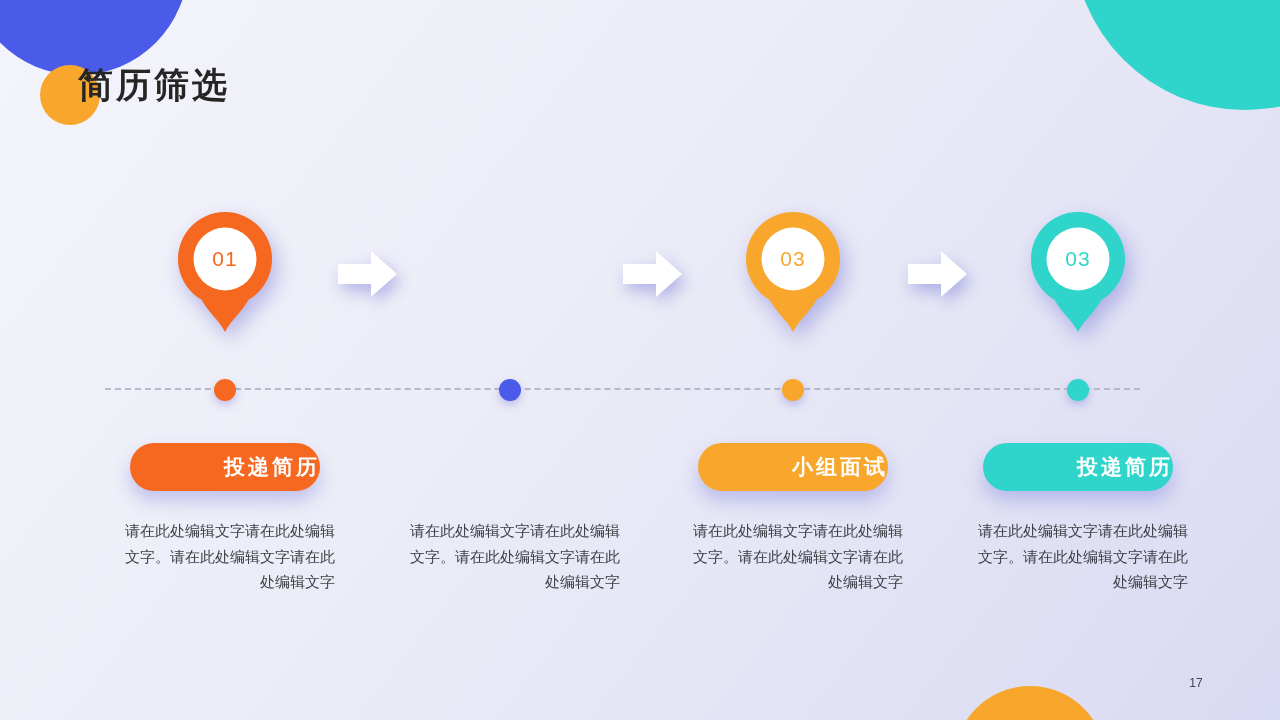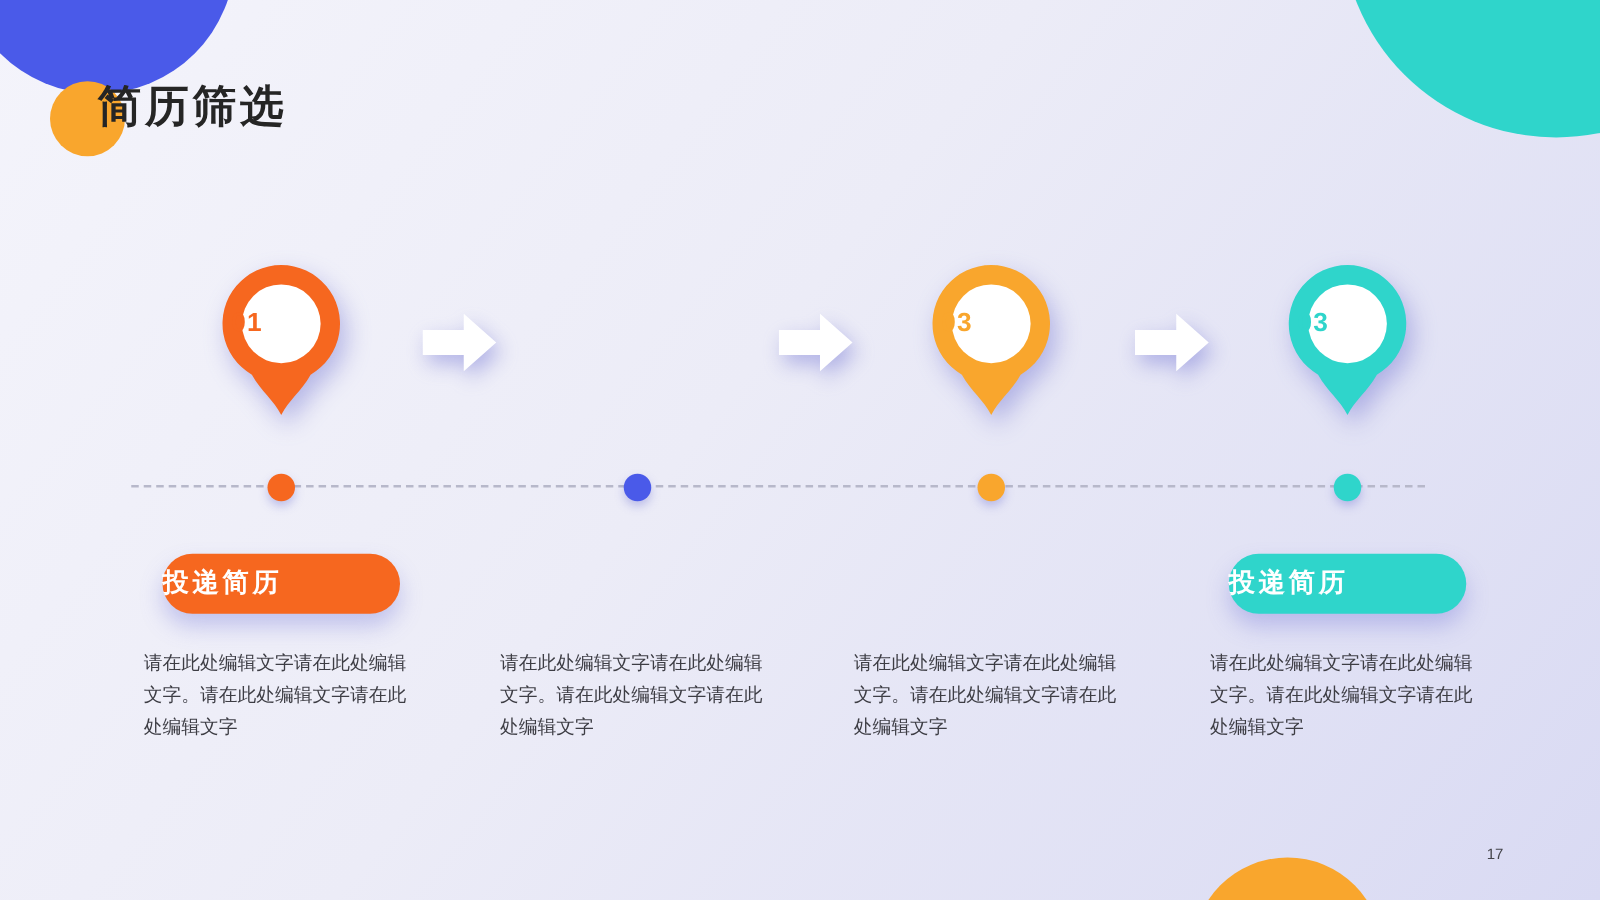--- a/index.html
+++ b/index.html
@@ -33,41 +33,41 @@
   .s0 { left:105px; --c:#f6671f; }
   .s1 { left:390px; --c:#4a5ae9; }
   .s2 { left:673px; --c:#f9a62d; }
   .s3 { left:958px; --c:#2fd5cb; }
 
   .pin { position:relative; width:100px; height:126px; margin:0 auto; }
   .pin svg { display:block; filter:drop-shadow(5px 9px 10px rgba(100,102,205,.42)); }
   .pin path { fill:var(--c); }
   .pin .num {
     position:absolute; top:29px; left:10px; width:80px; height:40px;
-    line-height:40px; 
-    font-size:21px; font-weight:bold; color:var(--c); letter-spacing:1px;
+    line-height:40px; text-align:center;
+    font-size:21px; font-weight:normal; color:var(--c); letter-spacing:1px;
   }
 
   .dot {
     position:absolute; top:169px; left:109px; width:22px; height:22px;
     border-radius:50%; background:var(--c);
     box-shadow:0 4px 8px rgba(100,102,205,.35);
   }
 
   .pill {
     position:absolute; top:233px; left:25px; width:190px; height:48px;
     border-radius:26px; background:var(--c);
     color:#ffffff; font-size:21px; font-weight:bold; letter-spacing:3px;
-    text-align:left; line-height:48px;
+    text-align:right; line-height:48px;
     box-shadow:0 10px 18px rgba(109,111,214,.35);
   }
 
   .desc {
     position:absolute; top:308px; left:10px; width:220px;
-    font-size:15px; line-height:25.5px; color:#3d3d44; text-align:left;
+    font-size:15px; line-height:25.5px; color:#3d3d44; text-align:right;
   }
 
   .arrow { position:absolute; top:250px; width:60px; height:48px; }
   .a0 { left:338px; } .a1 { left:623px; } .a2 { left:908px; }
   .arrow svg { display:block; filter:drop-shadow(4px 7px 8px rgba(104,106,208,.45)); }
   .arrow polygon { fill:#ffffff; }
 
   .page-num {
     position:absolute; left:1176px; top:676px; width:40px;
     text-align:center; font-size:12px; color:#44444a;
@@ -123,20 +123,21 @@
 
   <div class="step s2">
     <div class="pin">
       <svg width="100" height="126" viewBox="0 0 100 126">
         <path d="M26.5 89.7 A47 47 0 1 1 73.5 89.7 C66 103 56 110 50 122 C44 110 34 103 26.5 89.7 Z"></path>
         <circle cx="50" cy="49" r="31.5" fill="#ffffff"></circle>
       </svg>
       <div class="num">03</div>
     </div>
     <div class="dot"></div>
+    <div class="pill">小组面试</div>
     <div class="desc">请在此处编辑文字请在此处编辑文字。请在此处编辑文字请在此处编辑文字</div>
   </div>
 
   <div class="step s3">
     <div class="pin">
       <svg width="100" height="126" viewBox="0 0 100 126">
         <path d="M26.5 89.7 A47 47 0 1 1 73.5 89.7 C66 103 56 110 50 122 C44 110 34 103 26.5 89.7 Z"></path>
         <circle cx="50" cy="49" r="31.5" fill="#ffffff"></circle>
       </svg>
       <div class="num">03</div>

